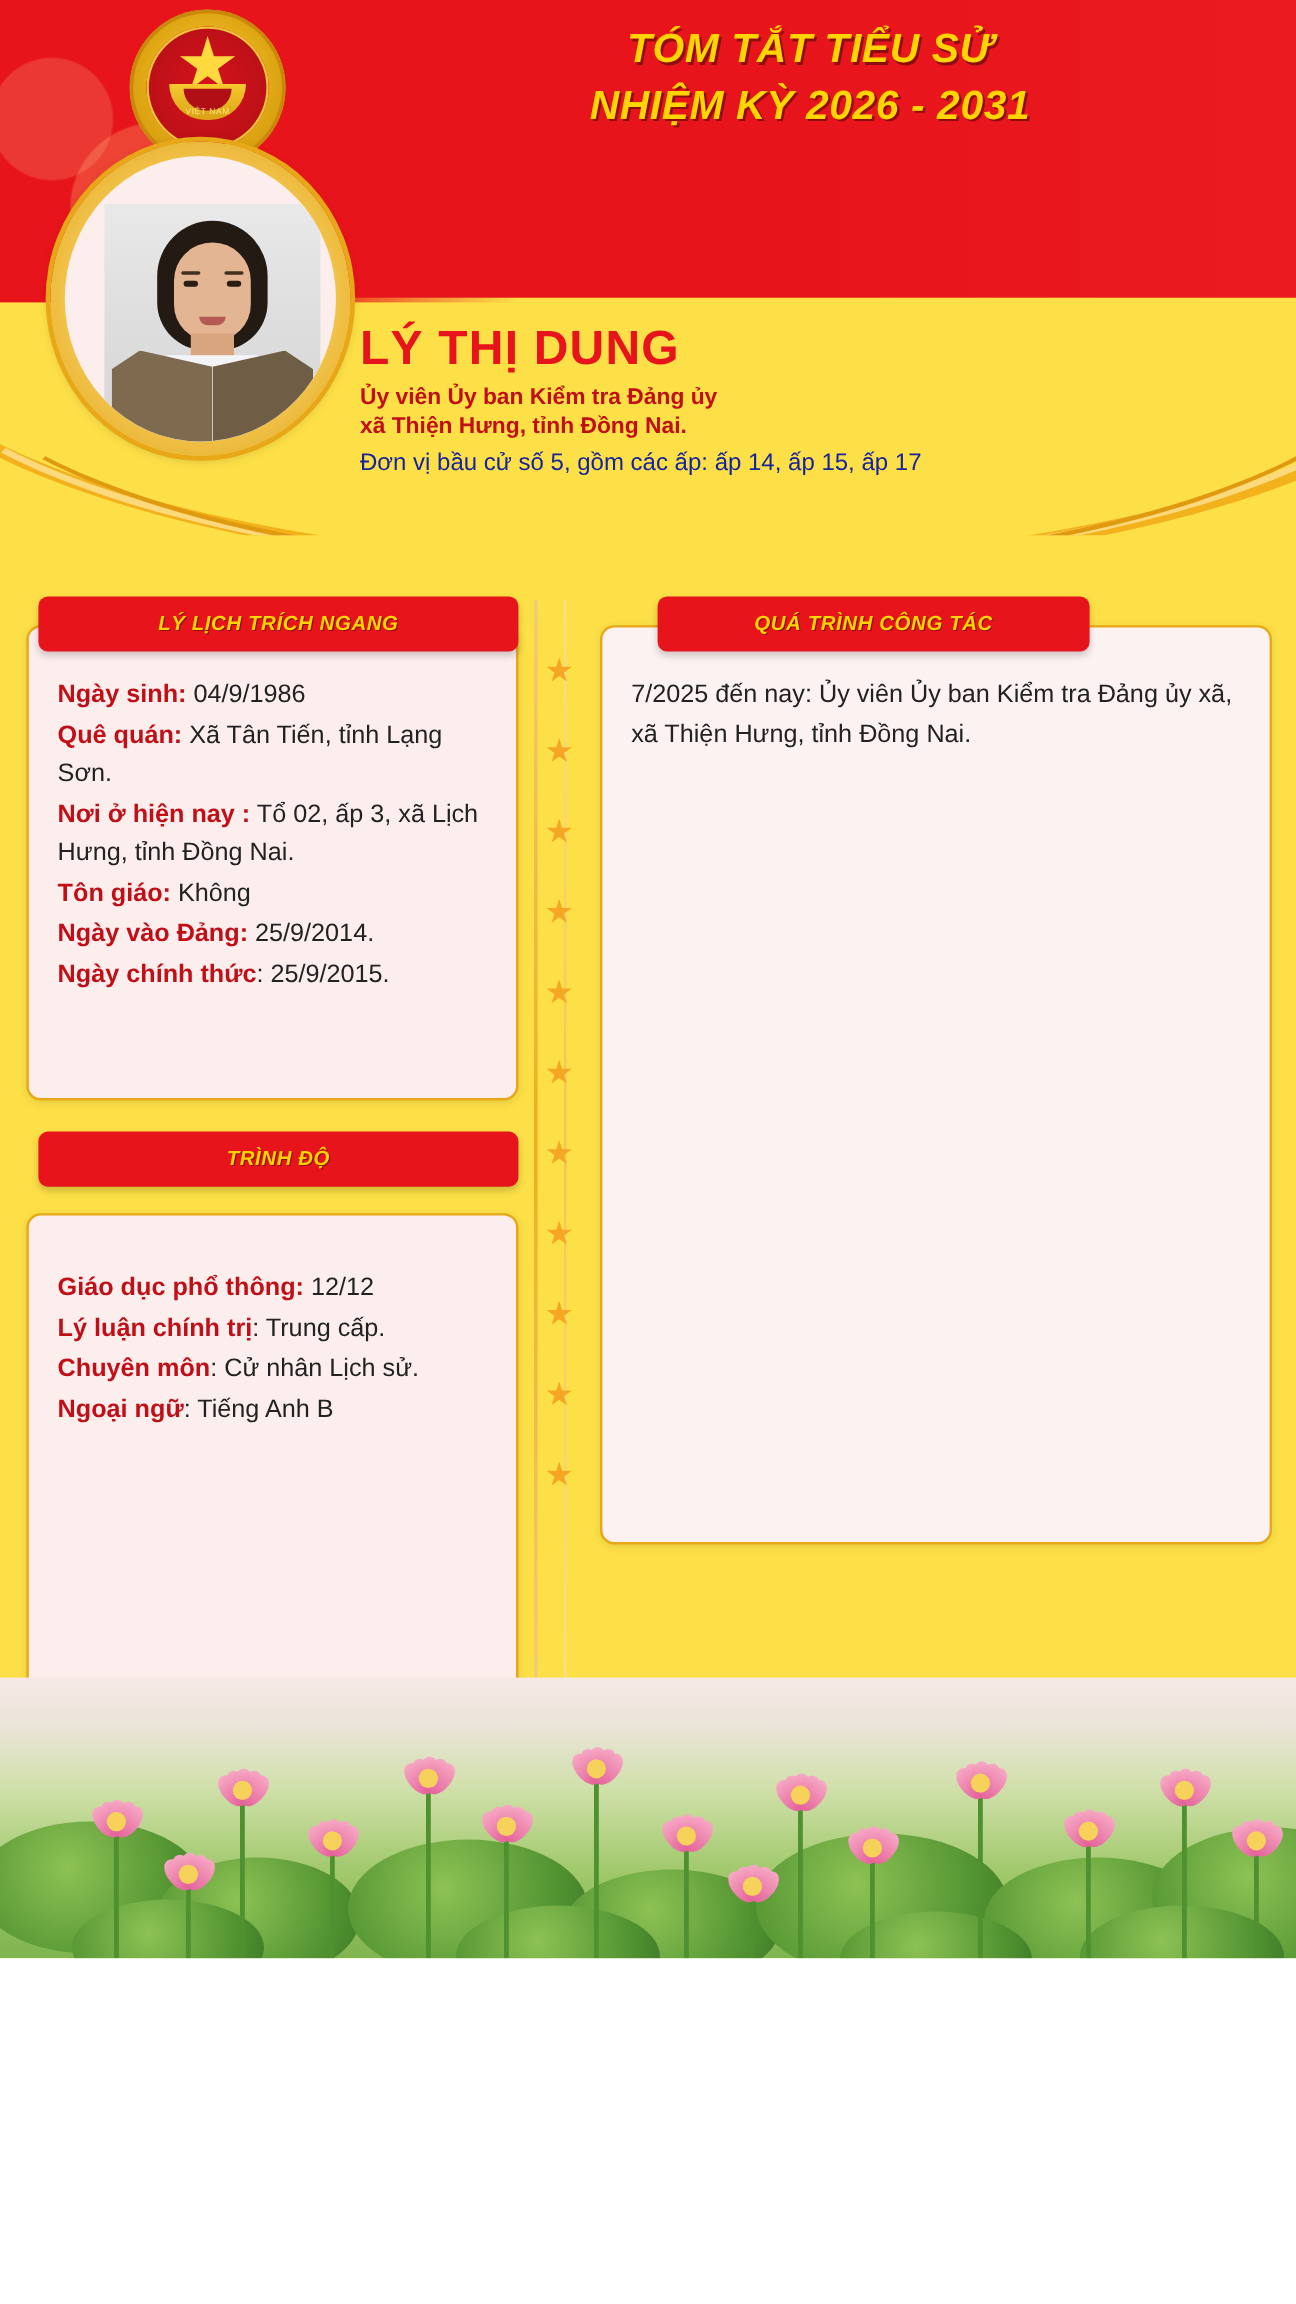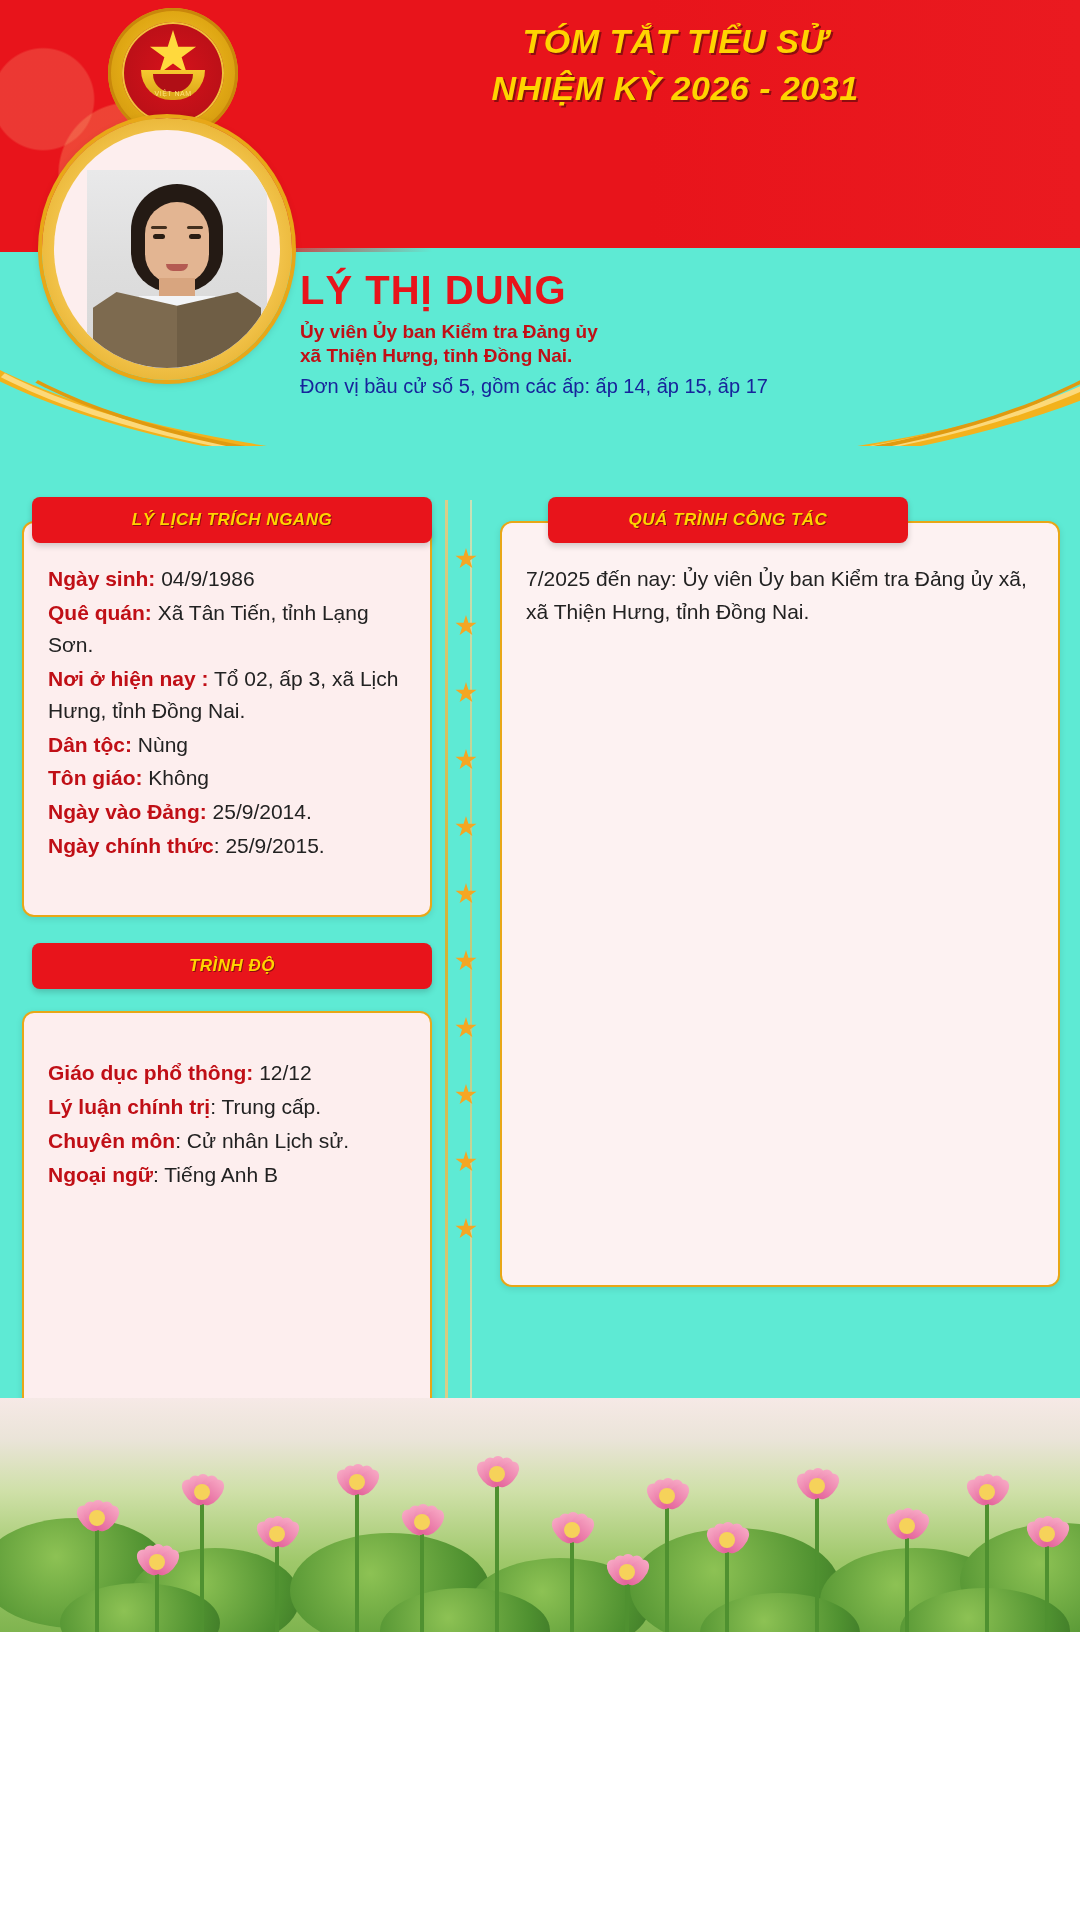--- a/index.html
+++ b/index.html
@@ -14,21 +14,21 @@
     position: relative;
     overflow: hidden;
   }
 
   .poster {
     position: absolute;
     left: 0;
     top: 0;
     width: 1080px;
     height: 1632px;
-    background: #5eead4;
+    background: #fde047;
     overflow: hidden;
   }
 
   
   .header {
     position: absolute;
     left: 0; top: 0;
     width: 1080px;
     height: 248px;
     background: #e8141b;
@@ -456,23 +456,20 @@
       <p class="kv">
         <b>Ngày sinh:</b><span> 04/9/1986</span>
       </p>
       <p class="kv">
         <b>Quê quán:</b><span> Xã Tân Tiến, tỉnh Lạng Sơn.</span>
       </p>
       <p class="kv">
         <b>Nơi ở hiện nay :</b><span> Tổ 02, ấp 3, xã Lịch Hưng, tỉnh Đồng Nai.</span>
       </p>
       <p class="kv">
-        <b>Dân tộc:</b><span> Nùng</span>
-      </p>
-      <p class="kv">
         <b>Tôn giáo:</b><span> Không</span>
       </p>
       <p class="kv">
         <b>Ngày vào Đảng:</b><span>  25/9/2014.</span>
       </p>
       <p class="kv">
         <b>Ngày chính thức</b><span>: 25/9/2015.</span>
       </p>
     </div>
 

